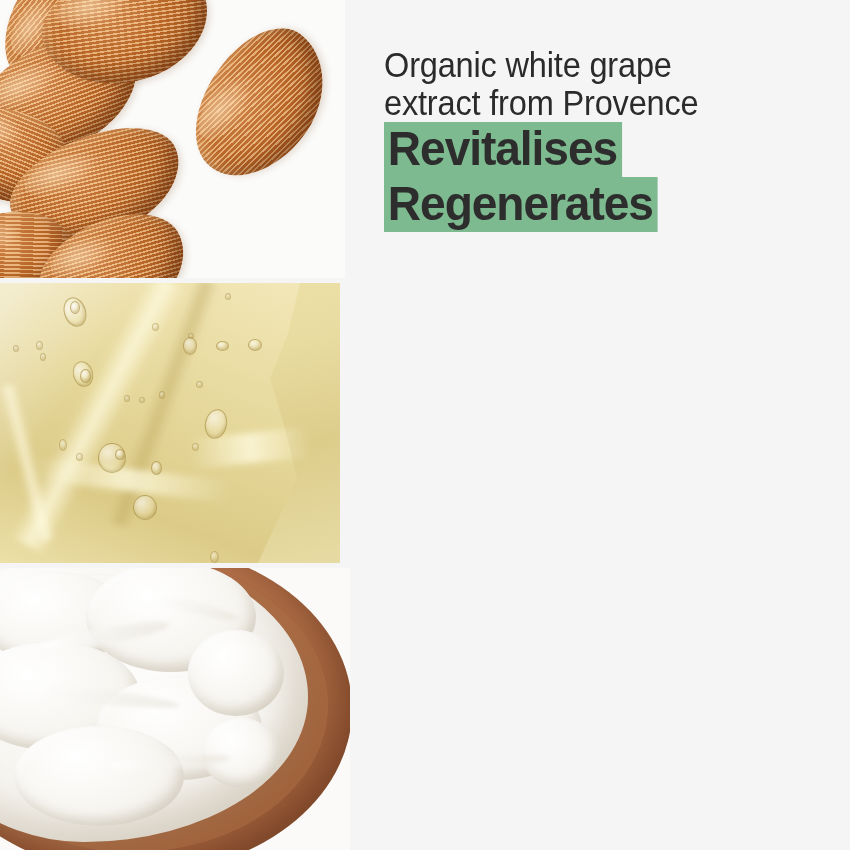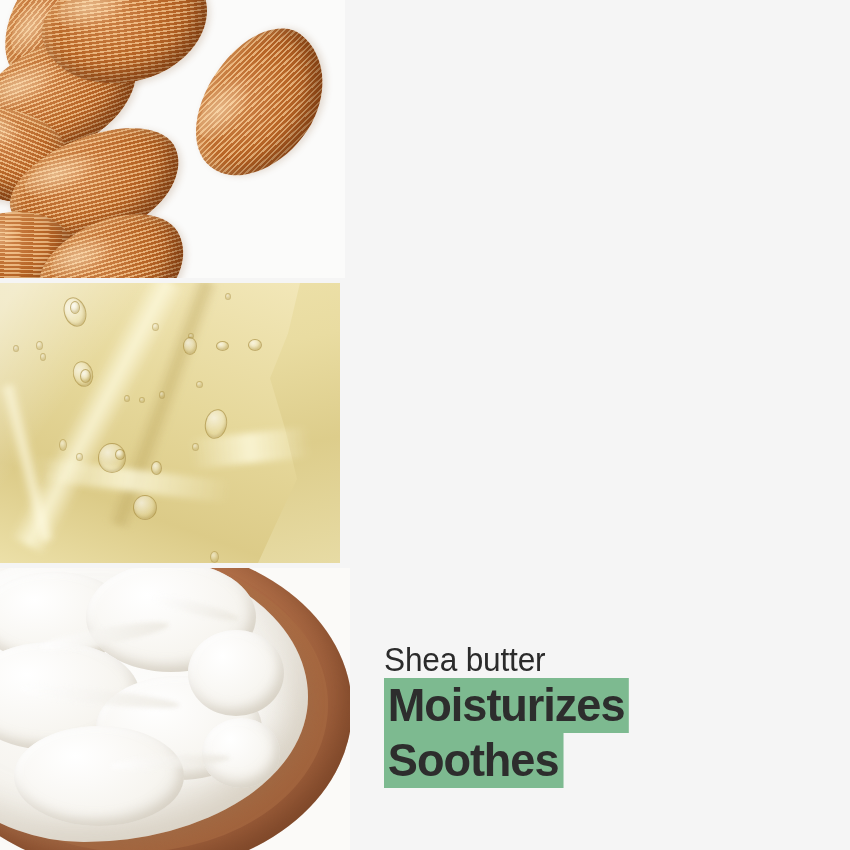--- a/index.html
+++ b/index.html
@@ -230,21 +230,22 @@
       <div class="blob" style="left:14px;  top:158px; width:170px; height:100px;"></div>
       <div class="blob" style="left:188px; top:62px;  width:96px;  height:86px;"></div>
       <div class="blob" style="left:202px; top:150px; width:78px;  height:70px;"></div>
       <div class="ridge" style="left:40px;  top:60px;  width:130px; height:16px; transform:rotate(-10deg);"></div>
       <div class="ridge" style="left:20px;  top:122px; width:160px; height:14px; transform:rotate(6deg);"></div>
       <div class="ridge" style="left:110px; top:188px; width:120px; height:12px; transform:rotate(-4deg);"></div>
       <div class="ridge" style="left:150px; top:34px;  width:90px;  height:12px; transform:rotate(14deg);"></div>
     </div>
   </div>
 
-
-
-  <div class="text-block" id="block-3">
-    <div class="sub">Shea butter</div>
-    <span class="hl-line">Moisturizes</span>
-    <span class="hl-line">Soothes</span>
-  </div>
+  <div class="text-block" id="block-1">
+    <div class="sub">Organic white grape</div>
+    <div class="sub">extract from Provence</div>
+    <span class="hl-line">Revitalises</span>
+    <span class="hl-line">Regenerates</span>
+  </div>
+
+
 
 </div>
 
 </body></html>

